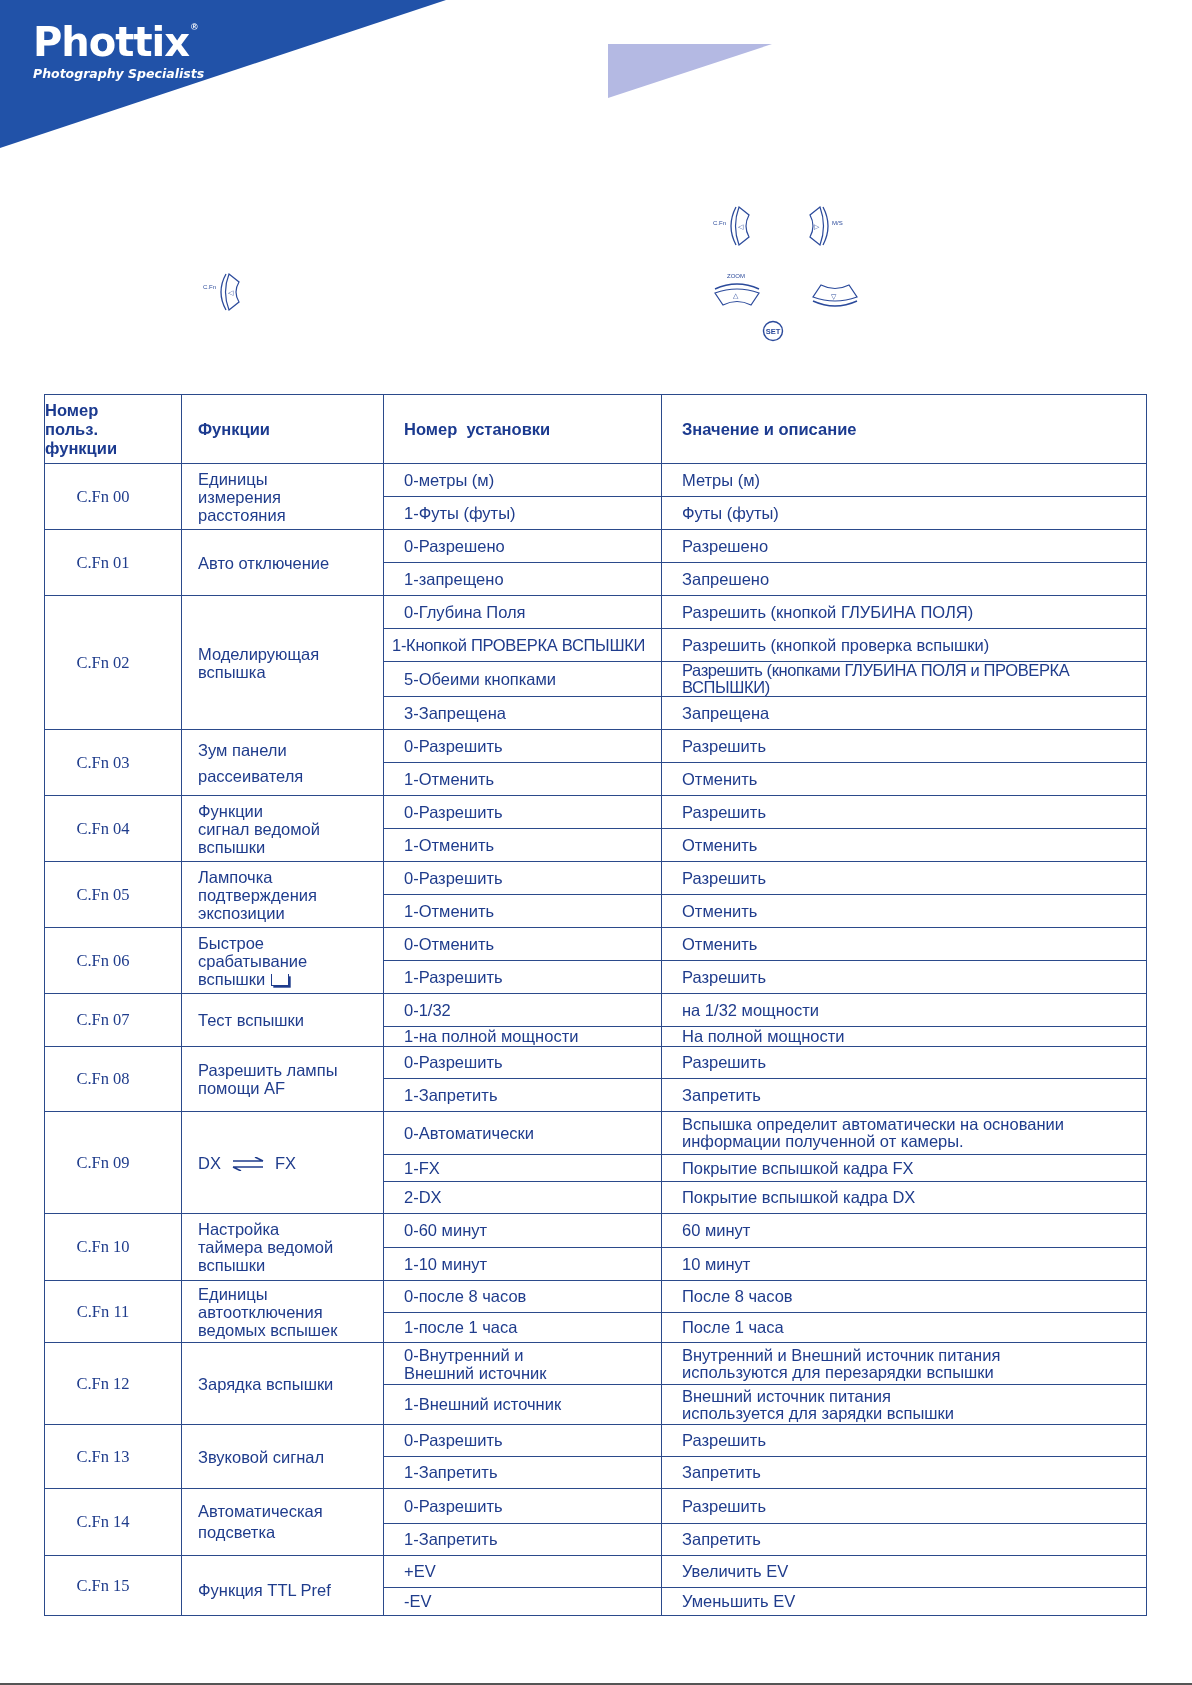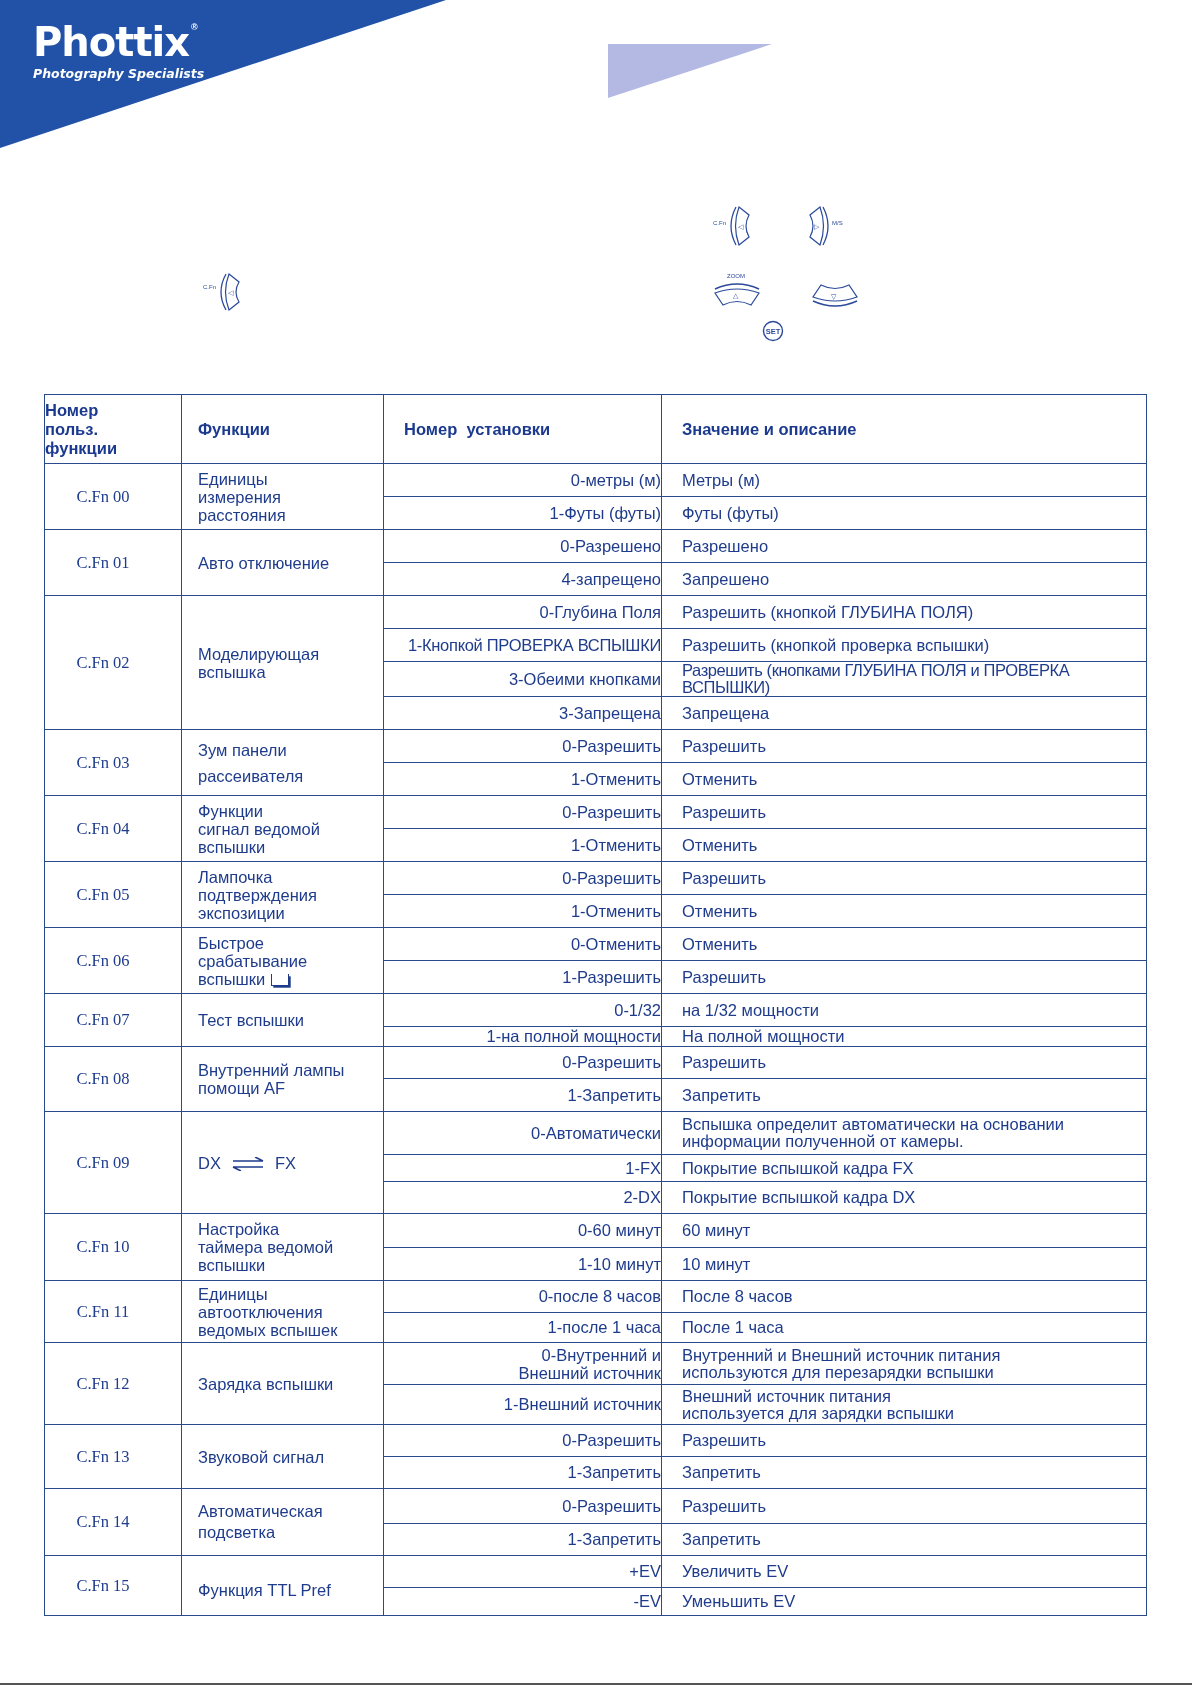--- a/index.html
+++ b/index.html
@@ -12,21 +12,21 @@
   .logo-tag { font-family: "DejaVu Sans", sans-serif; font-style: italic; font-weight: bold; font-size: 12.5px; margin-top: 2px; }
   .wedge { position: absolute; left: 608px; top: 44px; }
   .btn-icon { position: absolute; }
   .btn-label { position: absolute; font-size: 6px; color: #2b4a9b; font-family: "Liberation Sans", sans-serif; }
   table.cfn { position: absolute; left: 44px; top: 394px; width: 1102px; border-collapse: collapse; table-layout: fixed; }
   table.cfn td, table.cfn th { border: 1.4px solid #2b4a8b; padding: 0; font-weight: normal; color: #1f3c8c; font-size: 16.5px; vertical-align: middle; }
   table.cfn th { font-weight: bold; color: #1b3a8f; font-size: 16.5px; text-align: left; height: 68px; }
   th.h-num { text-align: center; line-height: 19px; }
   .c-num { text-align: center; padding-right: 20px !important; font-family: Liberation Serif, serif; }
   .c-fn { padding-left: 16px !important; line-height: 18px; }
-  .c-set { padding-left: 20px !important; text-align: right; }
+  .c-set { padding-left: 20px !important; }
   .c-val { padding-left: 20px !important; line-height: 17px; }
   th.c-fn, th.c-set, th.c-val { padding-left: 16px !important; }
   th.c-set, th.c-val { padding-left: 20px !important; }
   td.small { font-size: 14.5px; letter-spacing: -0.4px; }
   td.tight-set { padding-left: 8px !important; font-size: 15.5px; letter-spacing: -0.3px; }
   .burst { display: inline-block; width: 16px; height: 11px; border: 1.5px solid #1f3c8c; border-top: none; margin-left: 6px; position: relative; top: 1px; box-shadow: 2px 2px 0 -0.3px #1f3c8c; }
   .arrows { display: inline-block; width: 34px; height: 14px; margin: 0 10px; vertical-align: middle; }
   .bottom-line { position: absolute; left: 0; top: 1683px; width: 1192px; height: 2px; background: #555; }
 </style>
 </head>
@@ -116,36 +116,36 @@
       <td class="c-val">Футы (футы)</td>
     </tr>
 
     <tr style="height:33px">
       <td rowspan="2" class="c-num">C.Fn 01</td>
       <td rowspan="2" class="c-fn"><span>Авто отключение</span></td>
       <td class="c-set">0-Разрешено</td>
       <td class="c-val">Разрешено</td>
     </tr>
     <tr style="height:33px">
-      <td class="c-set">4-запрещено</td>
+      <td class="c-set">1-запрещено</td>
       <td class="c-val">Запрешено</td>
     </tr>
 
     <tr style="height:33px">
       <td rowspan="4" class="c-num">C.Fn 02</td>
       <td rowspan="4" class="c-fn"><span>Моделирующая</span><br><span>вспышка</span></td>
       <td class="c-set">0-Глубина Поля</td>
       <td class="c-val">Разрешить (кнопкой ГЛУБИНА ПОЛЯ)</td>
     </tr>
     <tr style="height:33px">
       <td class="c-set tight-set">1-Кнопкой ПРОВЕРКА ВСПЫШКИ</td>
       <td class="c-val">Разрешить (кнопкой проверка вспышки)</td>
     </tr>
     <tr style="height:33px">
-      <td class="c-set">3-Обеими кнопками</td>
+      <td class="c-set">5-Обеими кнопками</td>
       <td class="c-val small">Разрешить (кнопками ГЛУБИНА ПОЛЯ и ПРОВЕРКА ВСПЫШКИ)</td>
     </tr>
     <tr style="height:33px">
       <td class="c-set">3-Запрещена</td>
       <td class="c-val">Запрещена</td>
     </tr>
 
     <tr style="height:33px">
       <td rowspan="2" class="c-num">C.Fn 03</td>
       <td rowspan="2" class="c-fn" style="line-height:26px"><span>Зум панели</span><br><span>рассеивателя</span></td>
@@ -196,21 +196,21 @@
       <td class="c-set">0-1/32</td>
       <td class="c-val">на 1/32 мощности</td>
     </tr>
     <tr style="height:16px">
       <td class="c-set">1-на полной мощности</td>
       <td class="c-val">На полной мощности</td>
     </tr>
 
     <tr style="height:32px">
       <td rowspan="2" class="c-num">C.Fn 08</td>
-      <td rowspan="2" class="c-fn"><span>Внутренний лампы</span><br><span>помощи AF</span></td>
+      <td rowspan="2" class="c-fn"><span>Разрешить лампы</span><br><span>помощи AF</span></td>
       <td class="c-set">0-Разрешить</td>
       <td class="c-val">Разрешить</td>
     </tr>
     <tr style="height:33px">
       <td class="c-set">1-Запретить</td>
       <td class="c-val">Запретить</td>
     </tr>
 
     <tr style="height:43px">
       <td rowspan="3" class="c-num">C.Fn 09</td>

